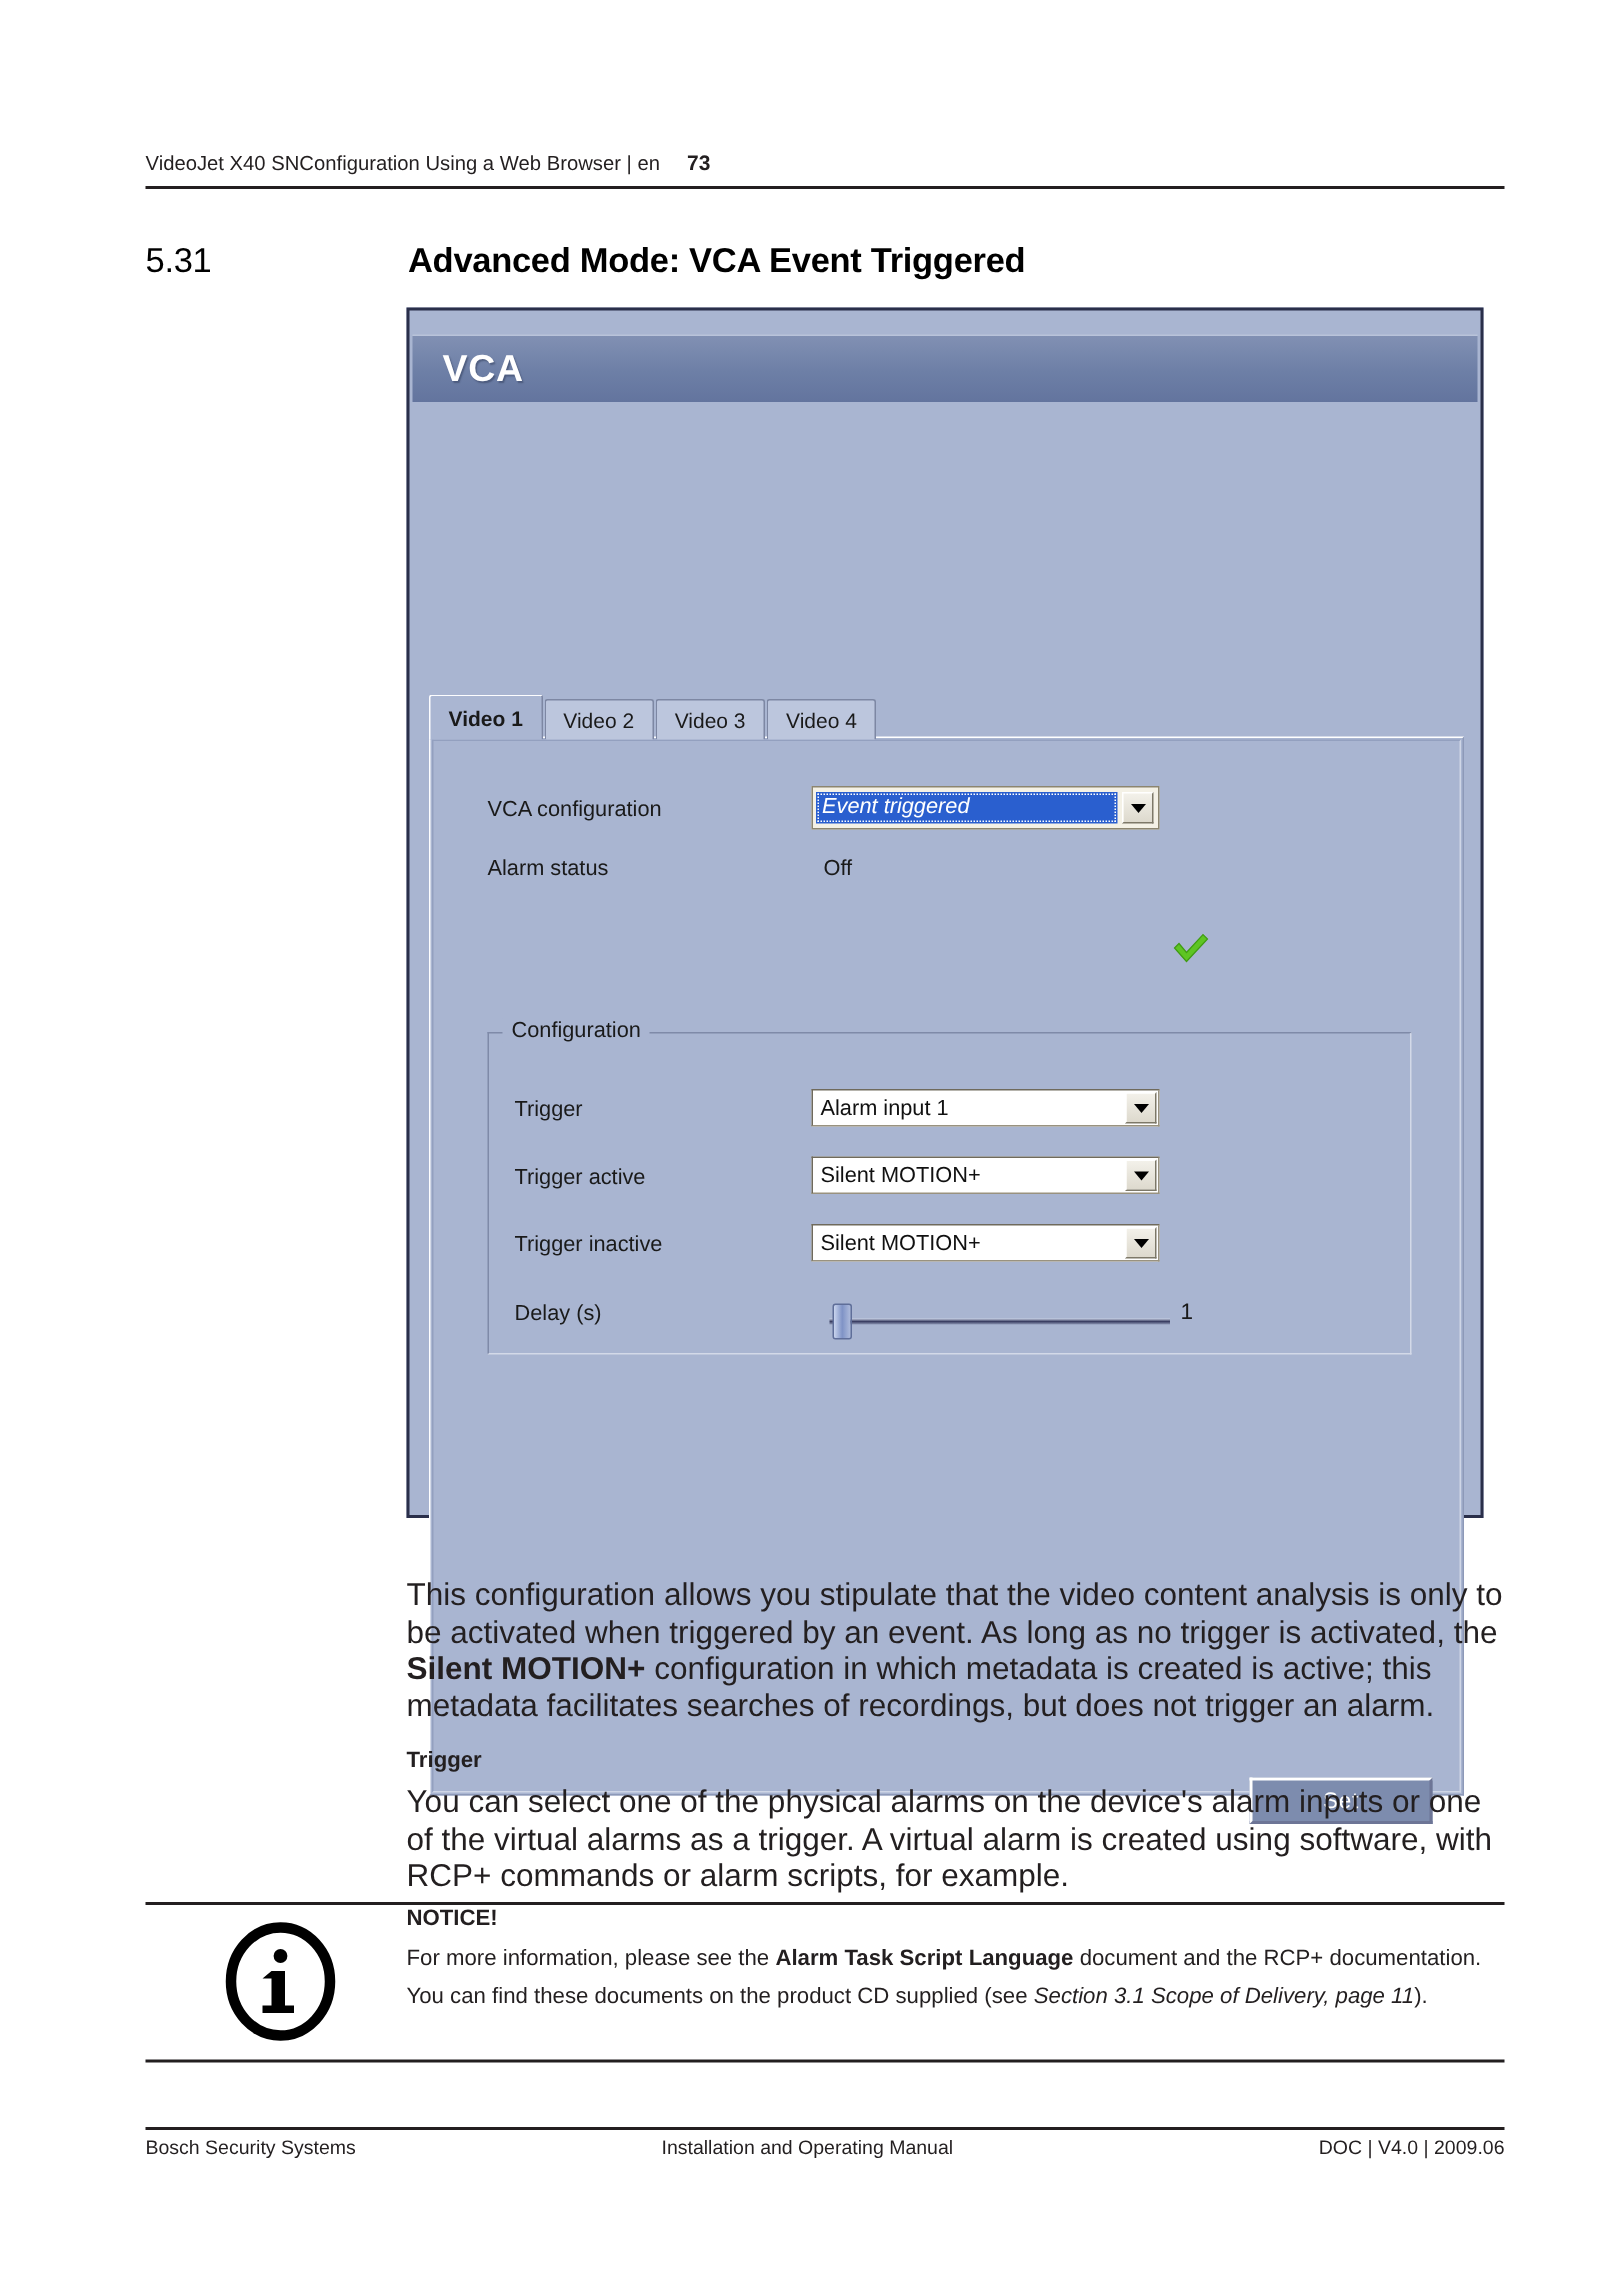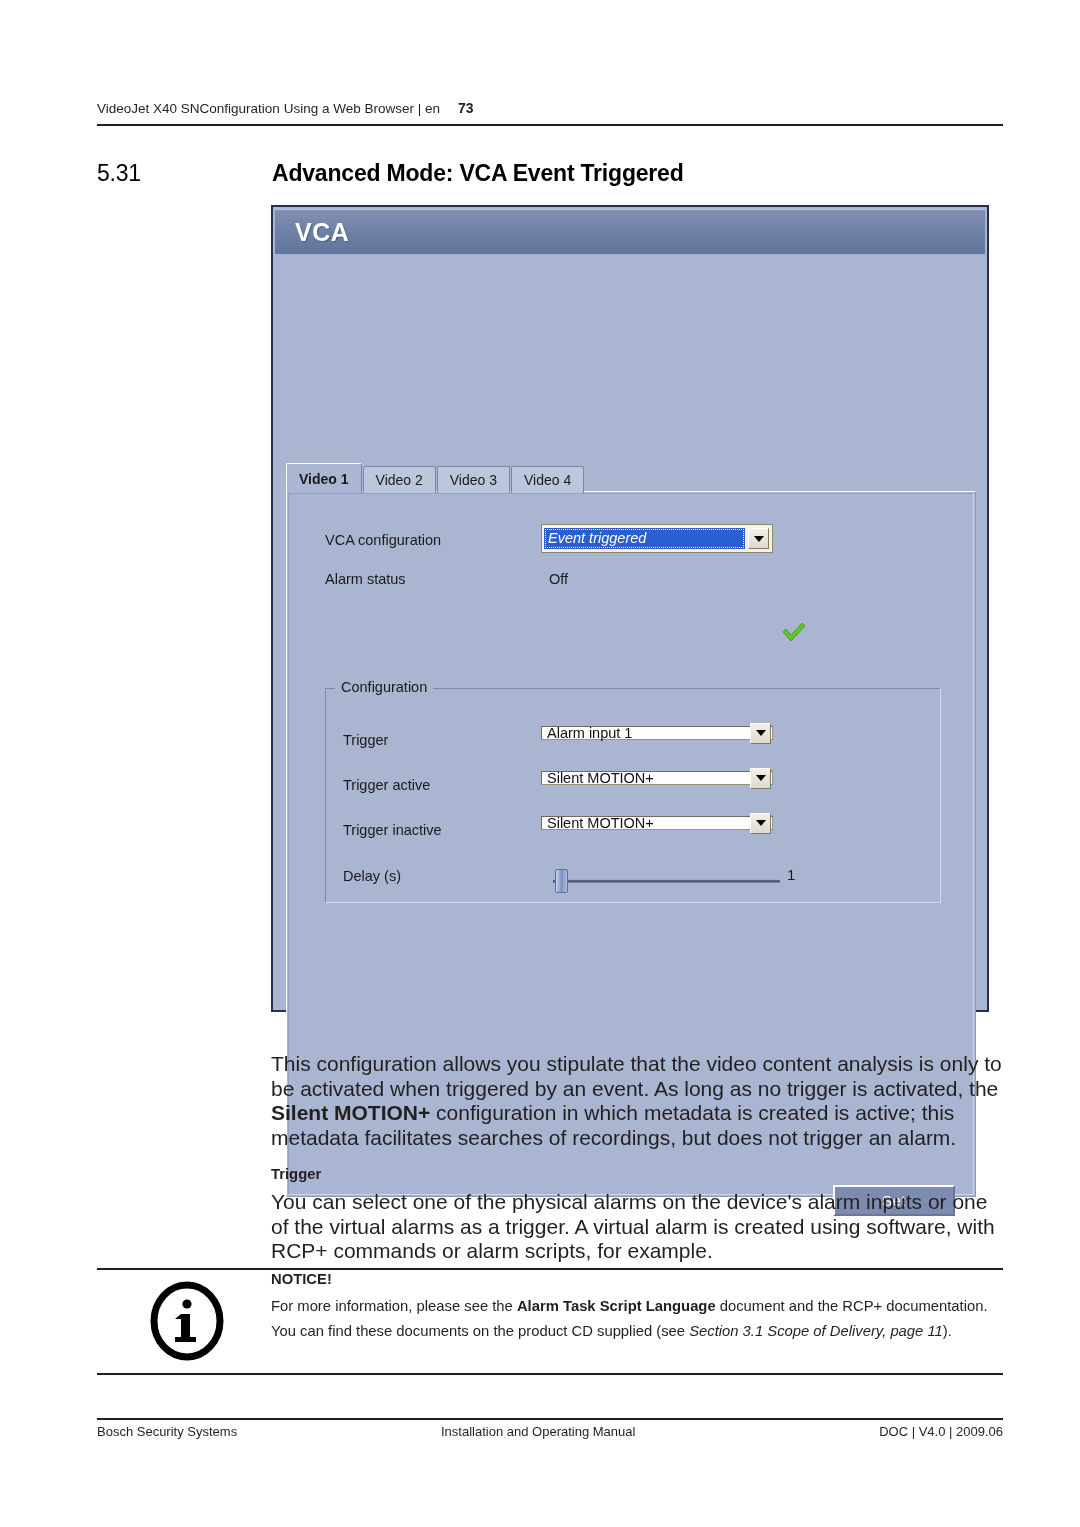--- a/index.html
+++ b/index.html
@@ -70,21 +70,21 @@
     top: 205px;
     width: 718px;
     height: 807px;
     background: #a9b5d1;
     border: 2px solid #2a2f4a;
     box-sizing: border-box;
   }
   .vca-titlebar {
     position: absolute;
     left: 2px;
-    top: 2px;
+    top: 16px;
     right: 2px;
     height: 45px;
     background: linear-gradient(to bottom, #8190b3 0%, #6d7fa6 55%, #63749e 100%);
     border-top: 1px solid #b9c3da;
     box-sizing: border-box;
   }
   .vca-title {
     position: absolute;
     left: 20px;
     top: 8px;
@@ -161,21 +161,21 @@
   }
   .val {
     position: absolute;
     font-size: 14.5px;
     color: #1a1a1a;
   }
 
   
   .sel {
     position: absolute;
-    height: 14px;
+    height: 25px;
     background: #ffffff;
     border: 1px solid #99927f;
     border-top-color: #6f6a5c;
     border-left-color: #6f6a5c;
     box-sizing: border-box;
     display: flex;
     align-items: center;
     font-size: 14.5px;
     color: #111111;
   }

